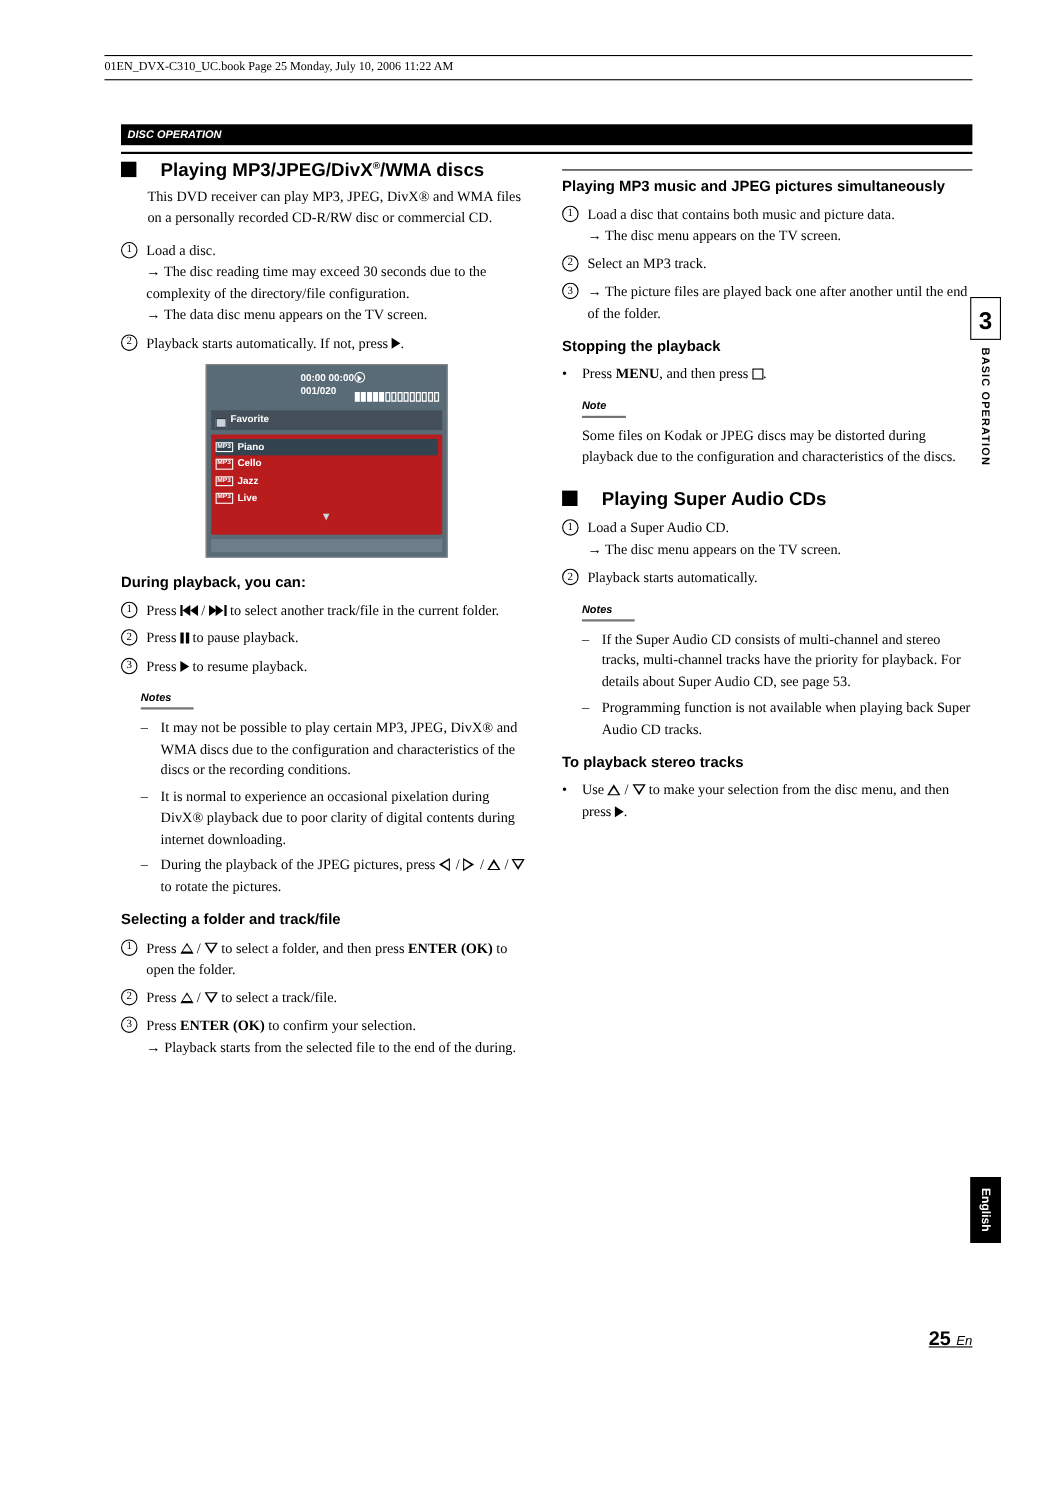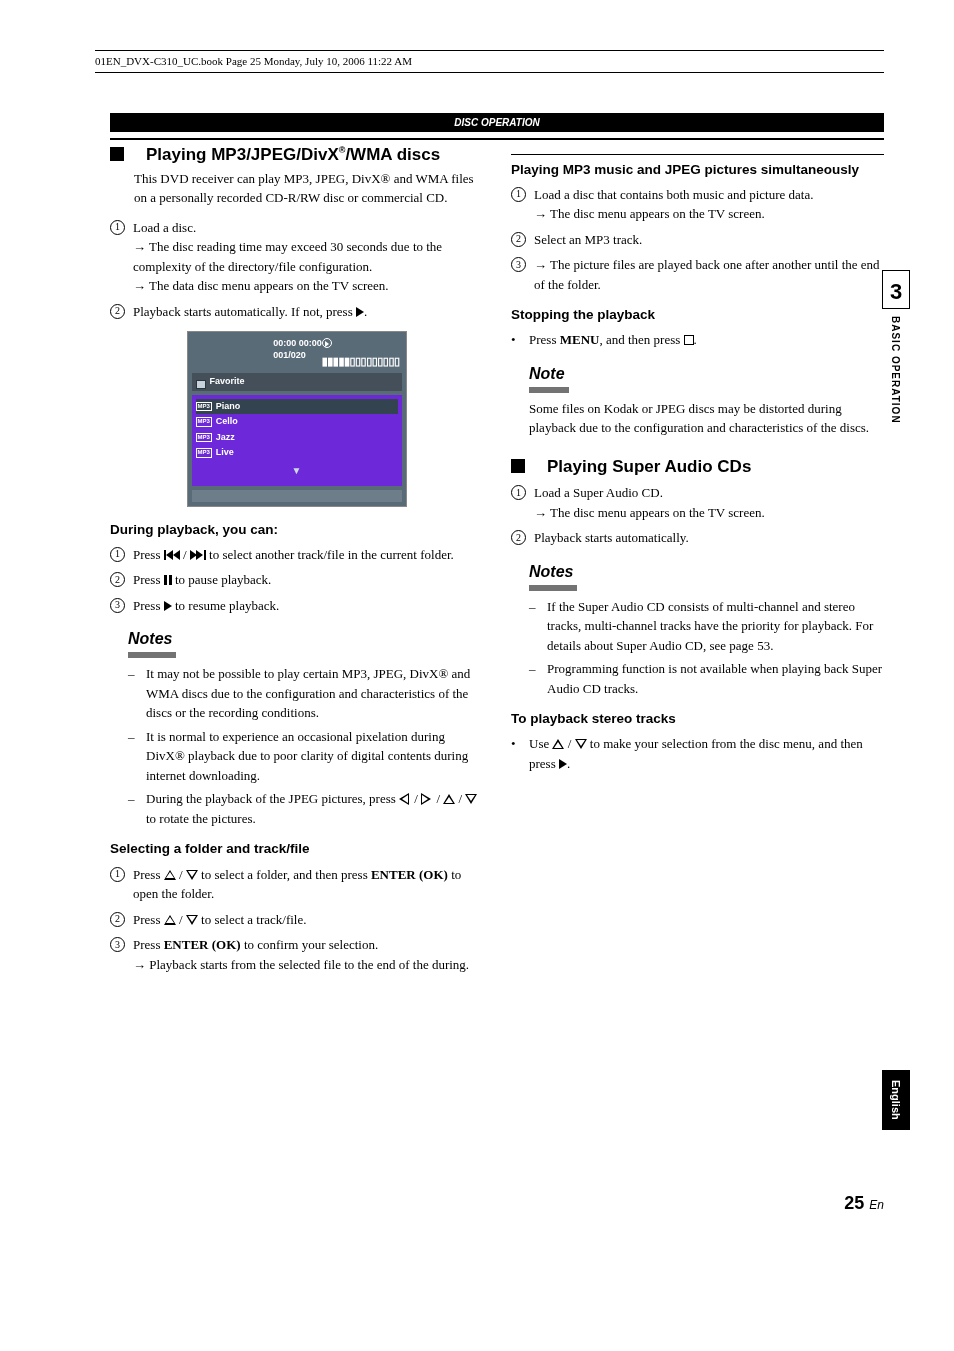--- a/index.html
+++ b/index.html
@@ -26,21 +26,21 @@
       margin-bottom: 40px;
       margin-left: -15px;
     }
     .hrule { border-top: 2px solid #000; margin-bottom: 4px; }
     .section-tag {
       background: #000; color: #fff;
       font-family: Arial, sans-serif;
       font-style: italic;
       font-weight: bold;
       font-size: 10px;
-      text-align: center;
+      text-align: left;
       padding: 2px 6px;
       margin-bottom: 6px;
     }
     .cols { display: flex; gap: 28px; }
     .col { flex: 1 1 0; }
     .h2wrap { display: flex; gap: 22px; margin-bottom: 4px; }
     .sq { width: 14px; height: 14px; background: #000; margin-top: 3px; flex: 0 0 14px; }
     .h2 {
       font-family: Arial, sans-serif;
       font-weight: bold;
@@ -61,22 +61,22 @@
       font-family: Arial, sans-serif;
       font-weight: 900;
       font-size: 13.5px;
       margin: 12px 0 6px 0;
       line-height: 1.35;
     }
     .h4 {
       font-family: Arial, sans-serif;
       font-style: italic;
       font-weight: bold;
-      font-size: 16px;
-      border-bottom: 6px solid #737373;
+      font-size: 10px;
+      border-bottom: 2px solid #737373;
       padding-bottom: 1px;
       margin: 12px 0 6px 18px;
       width: 48px;
     }
     .notes-list { margin-left: 18px; }
     .notes-list .item { display:flex; gap: 8px; margin: 4px 0; }
     .dash { flex: 0 0 10px; }
     .bullet-item { display:flex; gap: 8px; margin: 4px 0; }
     .bullet { flex: 0 0 10px; }
     .bold { font-family: Liberation Serif, serif; font-weight: bold; }
@@ -94,21 +94,21 @@
       font-weight: bold;
       padding: 4px;
     }
     .tv-top { display:flex; justify-content: flex-end; padding: 2px; }
     .tv-top-left { line-height: 1.3; }
     .play-ico { display:inline-block; width:10px;height:10px;border:1px solid #fff;border-radius:50%;position:relative; margin-right:4px;}
     .play-ico::after{content:"";position:absolute;left:2px;top:1.5px;border-left:4px solid #fff;border-top:3px solid transparent;border-bottom:3px solid transparent;}
     .bars { letter-spacing:-0.5px; font-size:11px; }
     .tv-title-row { display:flex; align-items:flex-end; gap:4px; background:#444f59; padding:2px 4px; margin:2px 0;}
     .folder-sq { width:10px; height:9px; background:#c8d2da; border:1px solid #2a3540;}
-    .tv-body { background:#6d28d9; margin-top:4px; padding:4px 4px 8px 4px;}
+    .tv-body { background:#b91c1c; margin-top:4px; padding:4px 4px 8px 4px;}
     .trk { display:flex; align-items:center; gap:4px; padding:1px 0;}
     .trk .tag { border:1px solid #fff; font-size:6px; padding:0 1px; line-height:1.2;}
     .trk.sel { background:#334350; }
     .tv-arrow { text-align:center; color:#cfd9e1; font-size:10px; margin-top:2px;}
     .tv-footer { height:12px; background:#6d7d89; margin-top:4px;}
     
     .i-play { display:inline-block;width:0;height:0;vertical-align:-1px;border-left:8px solid #000;border-top:5px solid transparent;border-bottom:5px solid transparent;}
     .i-skip-prev { display:inline-flex; align-items:center; vertical-align:-1px; }
     .i-skip-prev::before{content:"";display:inline-block;width:2px;height:10px;background:#000;margin-right:1px;}
     .i-skip-prev::after{content:"";display:inline-block;width:0;height:0;border-right:7px solid #000;border-top:5px solid transparent;border-bottom:5px solid transparent;}
@@ -150,22 +150,22 @@
       padding: 4px 7px;
     }
     .lang-tab {
       position:absolute; right:44px; top:1070px;
       background:#000; color:#fff;
       writing-mode: vertical-rl;
       font-family: Arial, sans-serif; font-weight:bold; font-size:11px;
       padding: 10px 6px;
     }
     .page-num {
-      position:absolute; right:70px; bottom:134px;
-      font-family: Arial, sans-serif; font-weight:bold; font-size:18px;
+      position:absolute; right:70px; bottom:120px;
+      font-family: Arial, sans-serif; font-weight:bold; font-size:18px;text-decoration:underline;
     }
     .page-num .suf { font-style: italic; font-size:12px; font-weight:normal;}
     .col .rule { border-top: 1.2px solid #000; margin: 10px 0 6px 0;}
     sup { font-size: 9px; }
   </style>
 </head>
 <body>
 
 <div class="page">
   <div class="doc-header">01EN_DVX-C310_UC.book  Page 25  Monday, July 10, 2006  11:22 AM</div>

